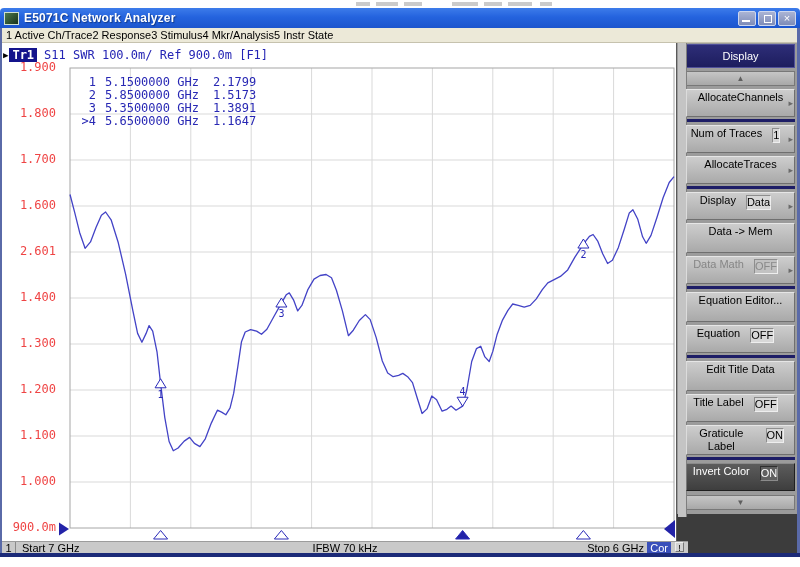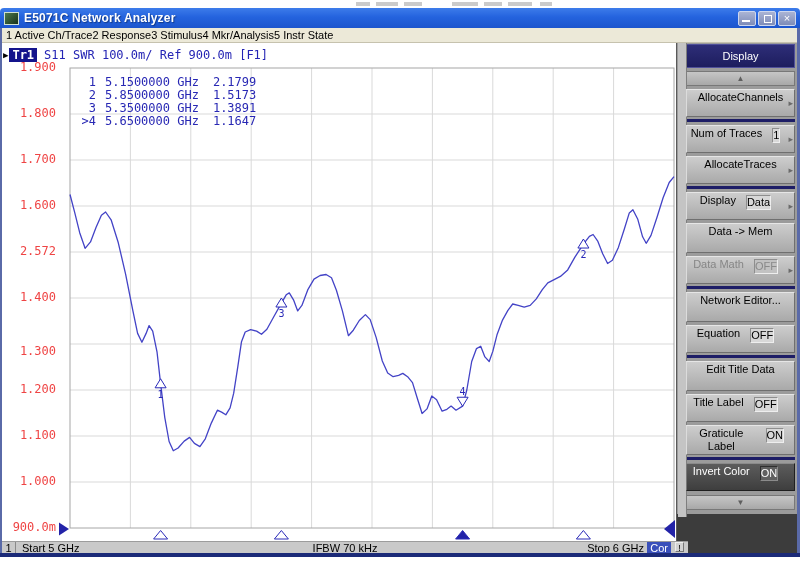--- a/index.html
+++ b/index.html
@@ -180,23 +180,23 @@
       <div class="mrow"><span class="mn">1</span><span class="mf">5.1500000 GHz</span><span class="mv">2.1799</span></div>
       <div class="mrow"><span class="mn">2</span><span class="mf">5.8500000 GHz</span><span class="mv">1.5173</span></div>
       <div class="mrow"><span class="mn">3</span><span class="mf">5.3500000 GHz</span><span class="mv">1.3891</span></div>
       <div class="mrow"><span class="mn">&gt;4</span><span class="mf">5.6500000 GHz</span><span class="mv">1.1647</span></div>
     </div>
   <div id="ylabels">
       <div class="ylab" style="top: 61px;">1.900</div>
       <div class="ylab" style="top: 107px;">1.800</div>
       <div class="ylab" style="top: 153px;">1.700</div>
       <div class="ylab" style="top: 199px;">1.600</div>
-      <div class="ylab" style="top: 245px;">2.572</div>
+      <div class="ylab" style="top: 245px;">2.601</div>
       <div class="ylab" style="top: 291px;">1.400</div>
-      <div class="ylab" style="top: 345px; text-align: right;">1.300</div>
+      <div class="ylab" style="top: 337px; text-align: right;">1.300</div>
       <div class="ylab" style="top: 383px;">1.200</div>
       <div class="ylab" style="top: 429px;">1.100</div>
       <div class="ylab" style="top: 475px;">1.000</div>
       <div class="ylab" style="top: 521px;">900.0m</div>
     </div>
 
   <div class="sidebar">
     <div class="scrollstrip"></div>
     <div class="skhdr">Display</div>
     <div class="skscroll">
@@ -218,21 +218,21 @@
           <div class="sl">Display</div>
           <div class="sval">Data</div>
           <span class="arr">▸</span>
         </div><div class="skey" style="min-height: 30px;">
           <div class="sl">Data -&gt; Mem</div>
         </div><div class="skey disabled">
           <div class="sl">Data Math</div>
           <div class="sval">OFF</div>
           <span class="arr">▸</span>
         </div><div class="ssep"></div><div class="skey" style="min-height: 30px;">
-          <div class="sl">Network Editor...</div>
+          <div class="sl">Equation Editor...</div>
         </div><div class="skey">
           <div class="sl">Equation</div>
           <div class="sval">OFF</div>
         </div><div class="ssep"></div><div class="skey" style="min-height: 30px;">
           <div class="sl">Edit Title Data</div>
         </div><div class="skey">
           <div class="sl">Title Label</div>
           <div class="sval">OFF</div>
         </div><div class="skey">
           <div class="sl">Graticule Label</div>
@@ -242,20 +242,20 @@
           <div class="sval">ON</div>
         </div></div>
     <div class="skscroll" style="margin-top:4px">
       <span>▼</span>
     </div>
     <div class="skdark"></div>
   </div>
 
   <div class="statusbar">
     <span class="sb-ch">1</span>
-    <span class="sb-start">Start 5 GHz</span>
+    <span class="sb-start">Start 7 GHz</span>
     <span class="sb-ifbw">IFBW 70 kHz</span>
     <span class="sb-stop">Stop 6 GHz</span>
     <span class="sb-cor">Cor</span>
     <span class="sb-excl">!</span>
   </div>
 
 </div>
 
 </body></html>

